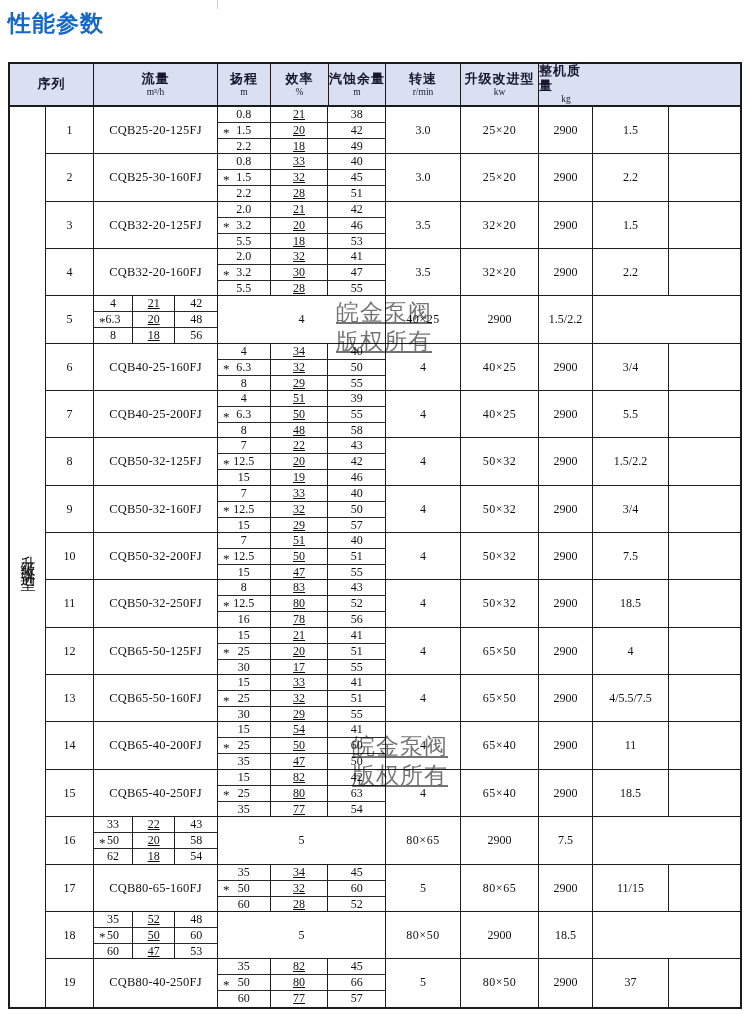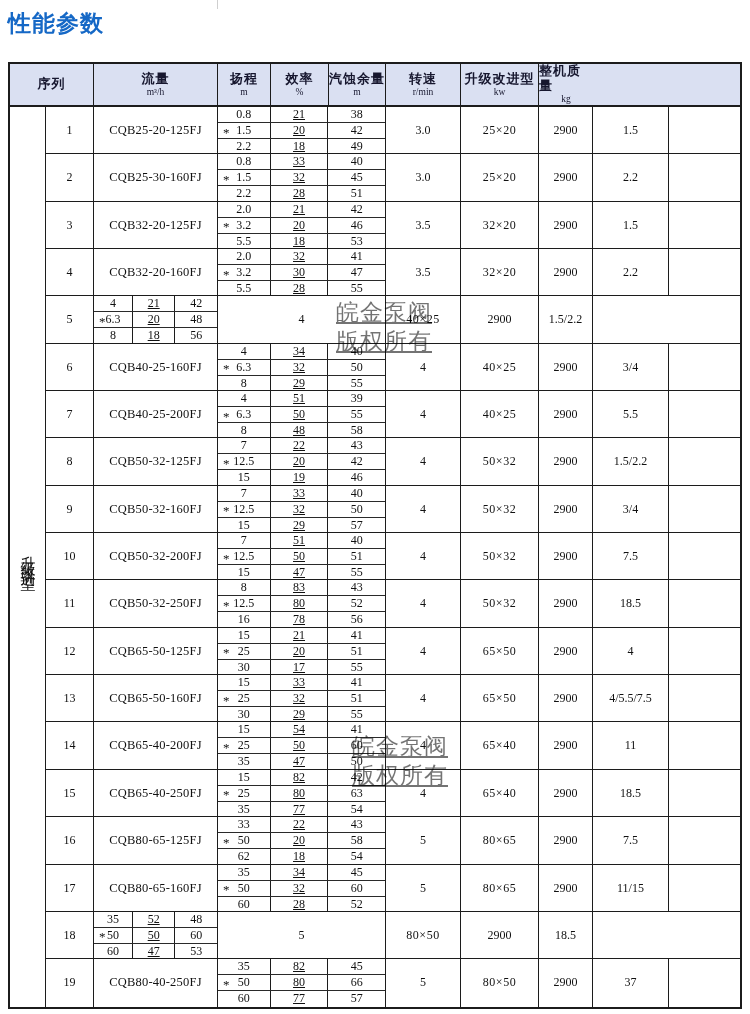--- a/index.html
+++ b/index.html
@@ -817,21 +817,20 @@
     </div>
     <div class="cell c-npsh">4</div>
     <div class="cell c-ports">65×40</div>
     <div class="cell c-speed">2900</div>
     <div class="cell c-power">18.5</div>
     <div class="cell c-weight"></div>
   </div>
 
   <div class="model-row">
     <div class="cell c-serial">16</div>
-    <div class="cell c-model">CQB80-65-125FJ</div>
     <div class="subgrid">
       <div class="subrow">
         <div class="sc sc-q">
                   <span class="star"></span>
                   <span>33</span>
                 </div>
         <div class="sc sc-h">
                   <span>22</span>
                 </div>
         <div class="sc sc-e">

